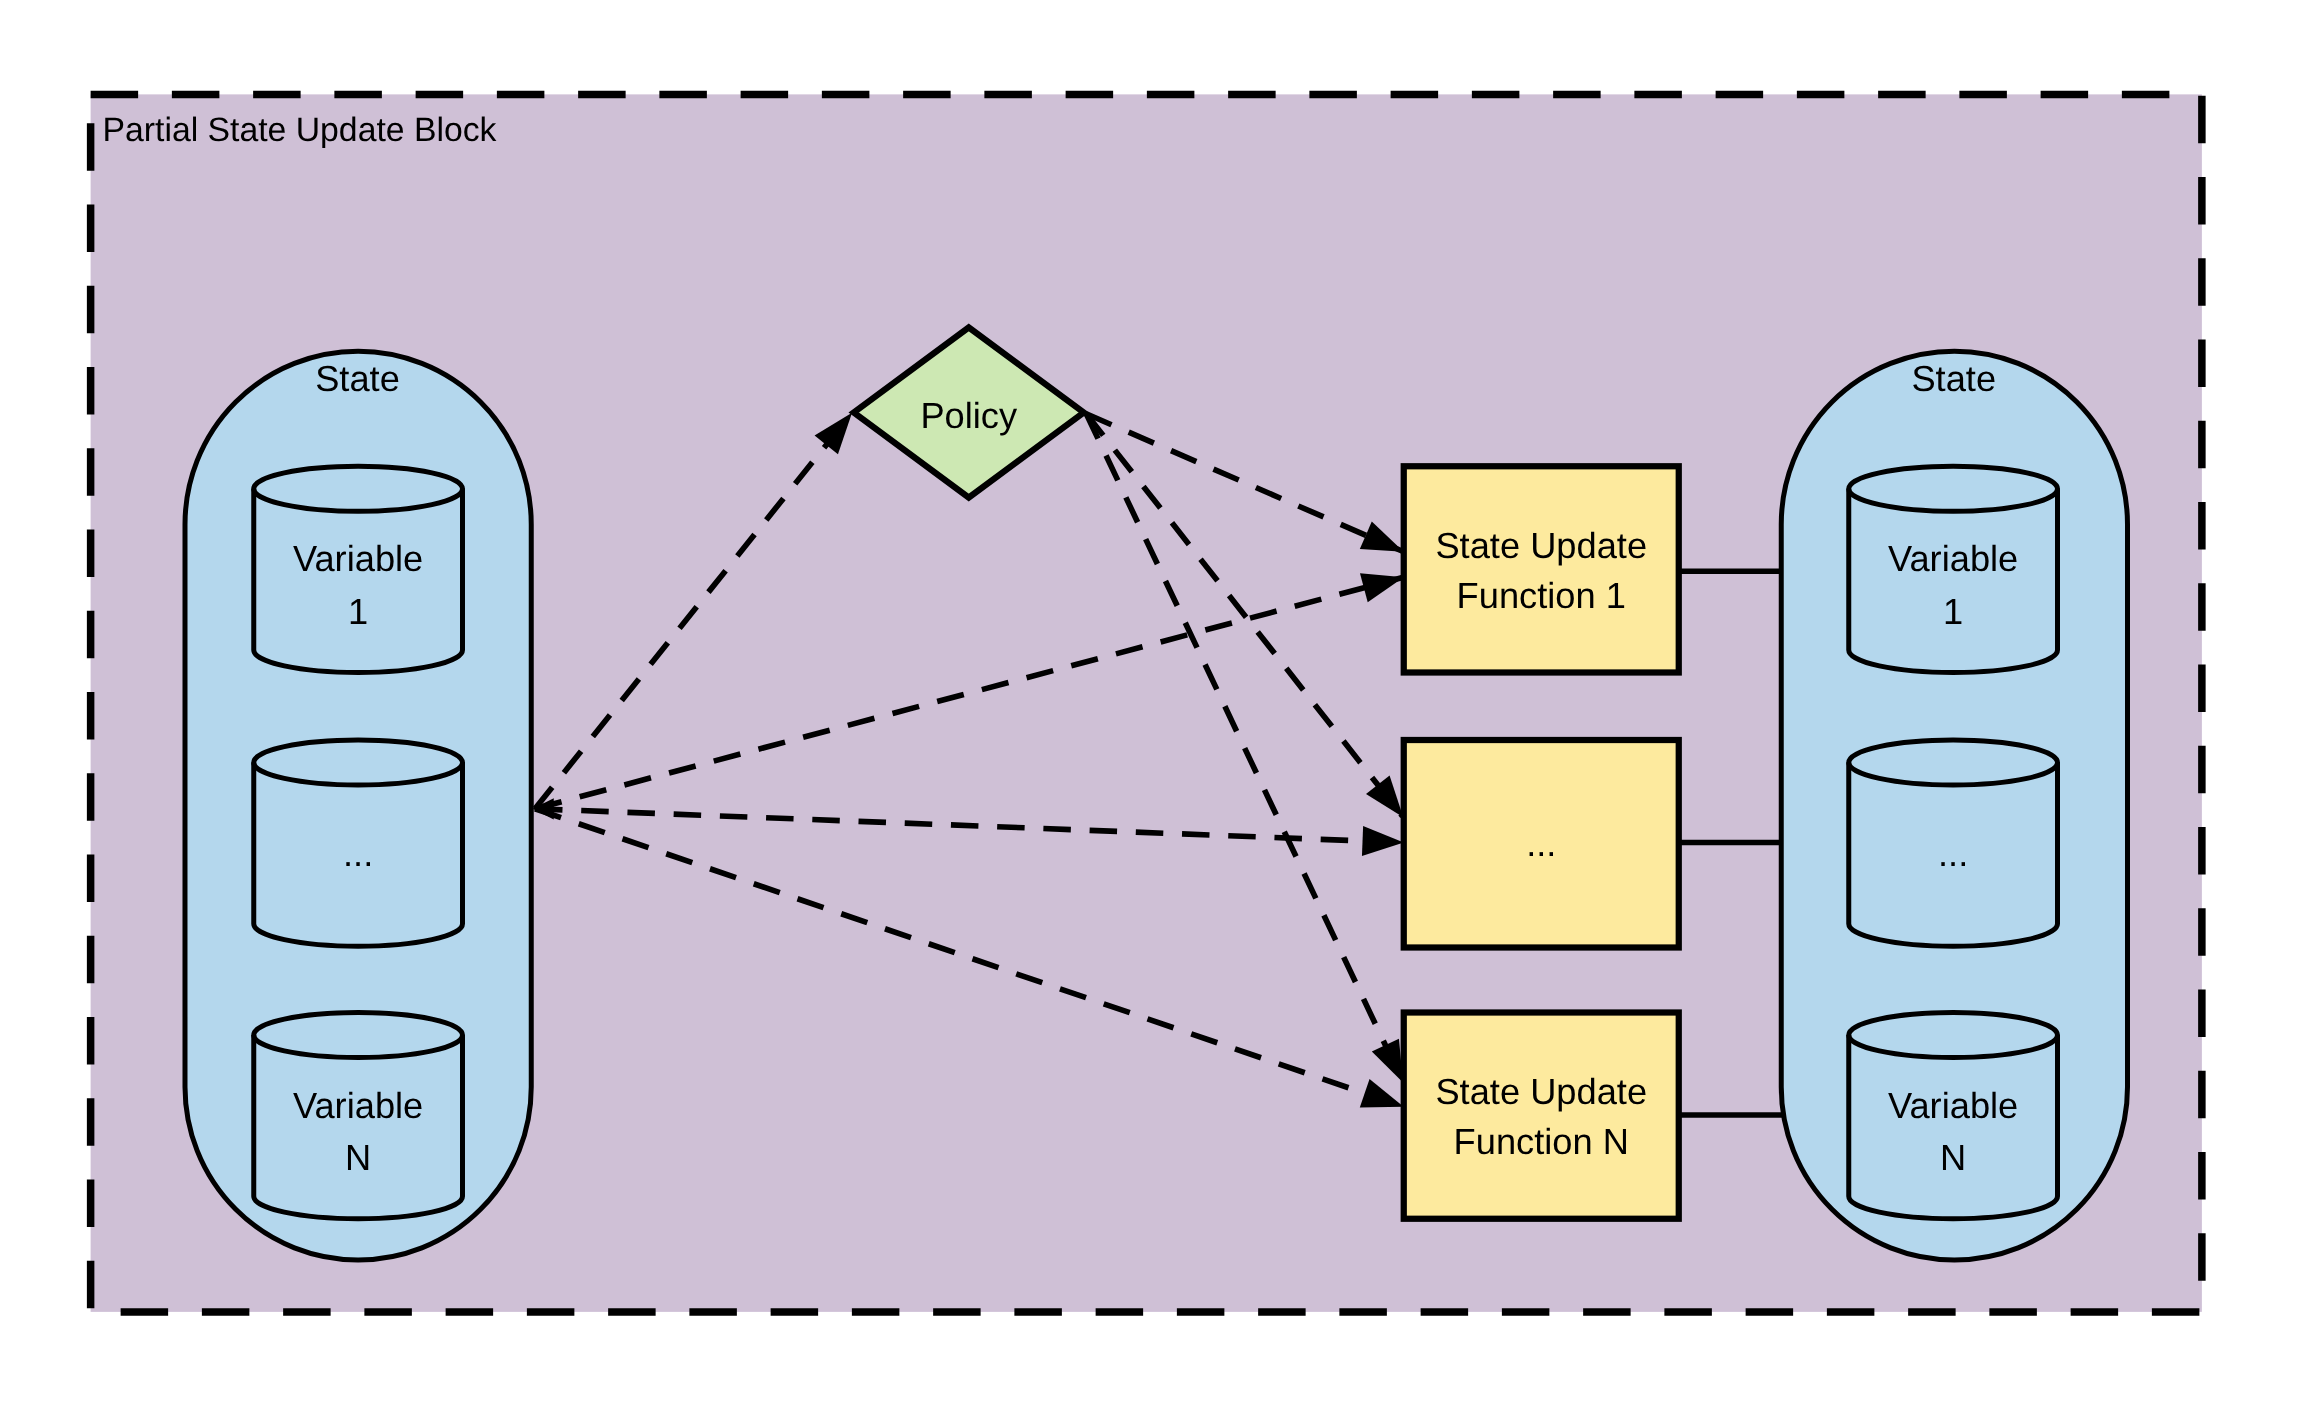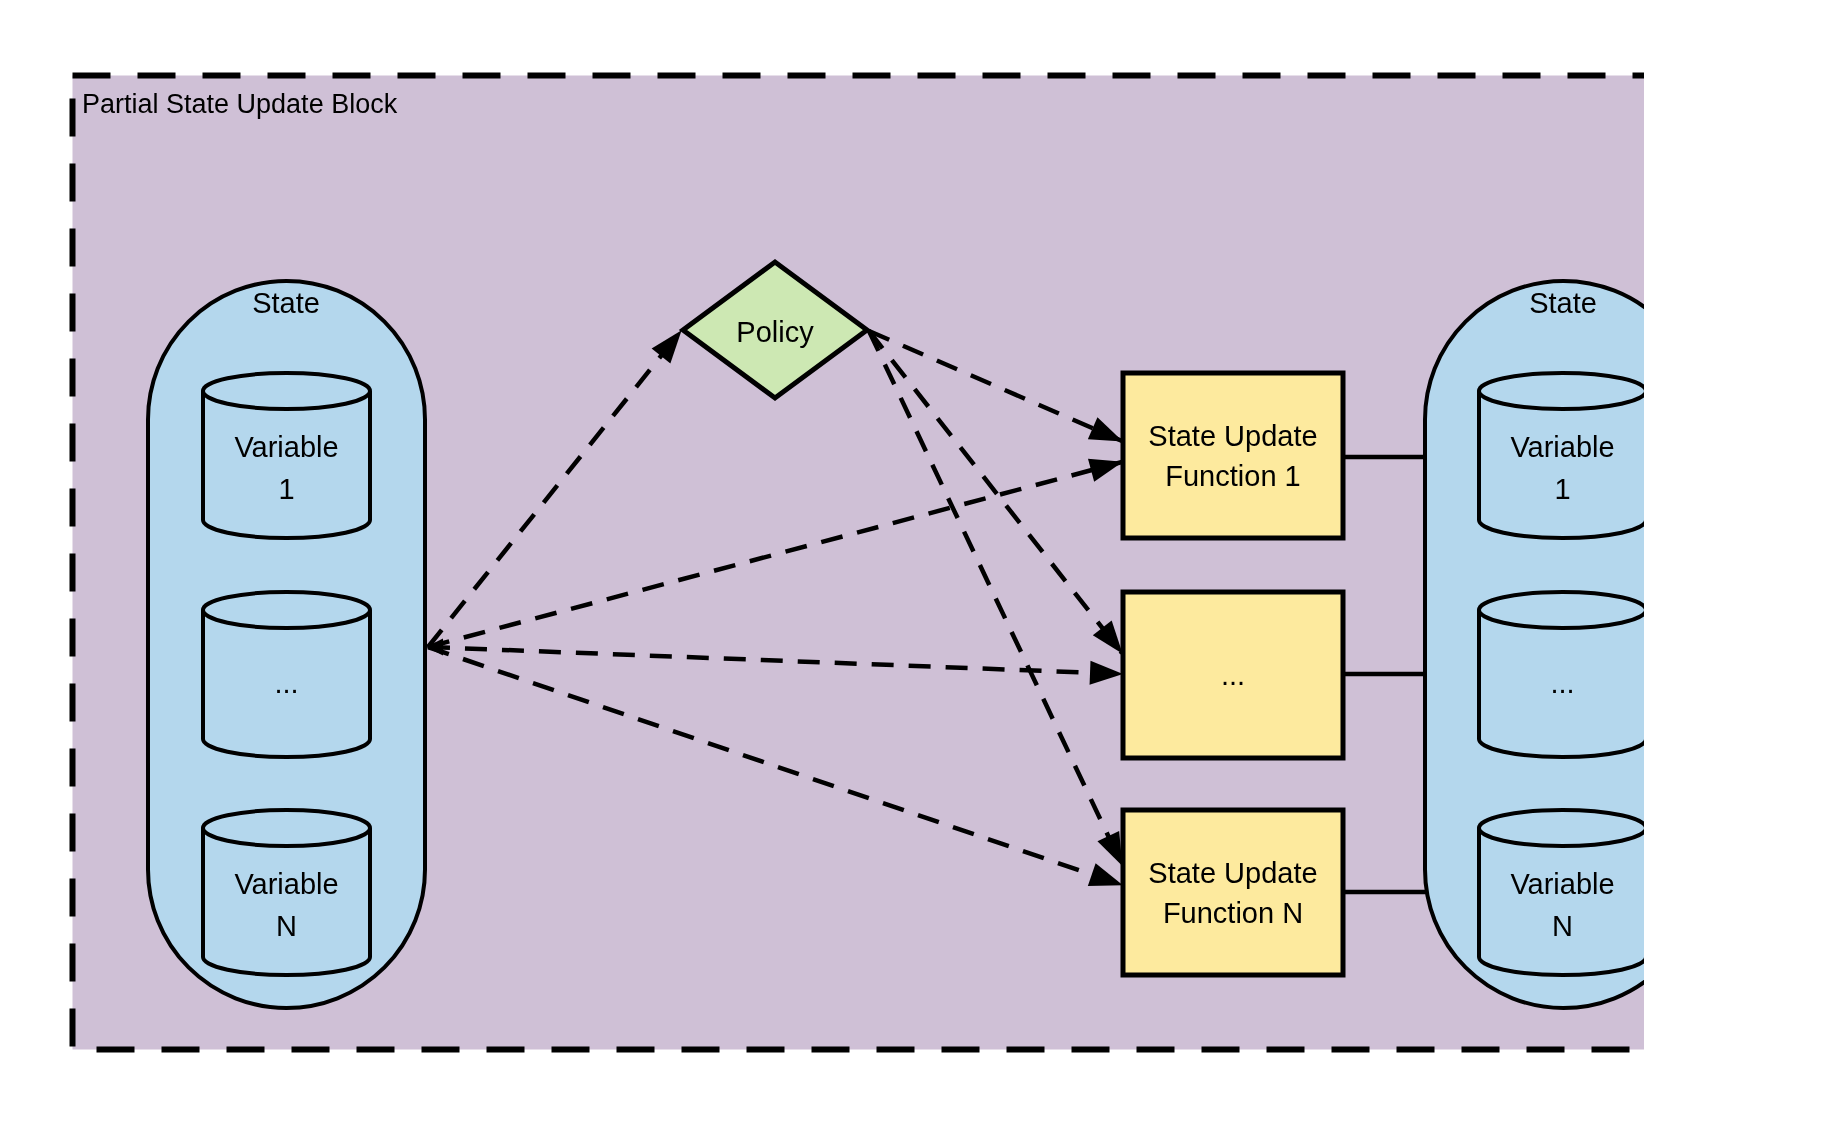--- a/index.html
+++ b/index.html
@@ -3,21 +3,21 @@
 <meta charset="utf-8">
 <style>
   html, body {
     margin: 0;
     padding: 0;
     background: #ffffff;
     font-family: "Liberation Sans", sans-serif;
   }
   .stage {
     position: relative;
-    width: 1644px;
+    width: 1838px;
     height: 1125px;
     background: #ffffff;
     overflow: hidden;
     text-align: center;
   }
   svg { display: block; }
   text {
     font-family: "Liberation Sans", sans-serif;
     fill: #000000;
   }

